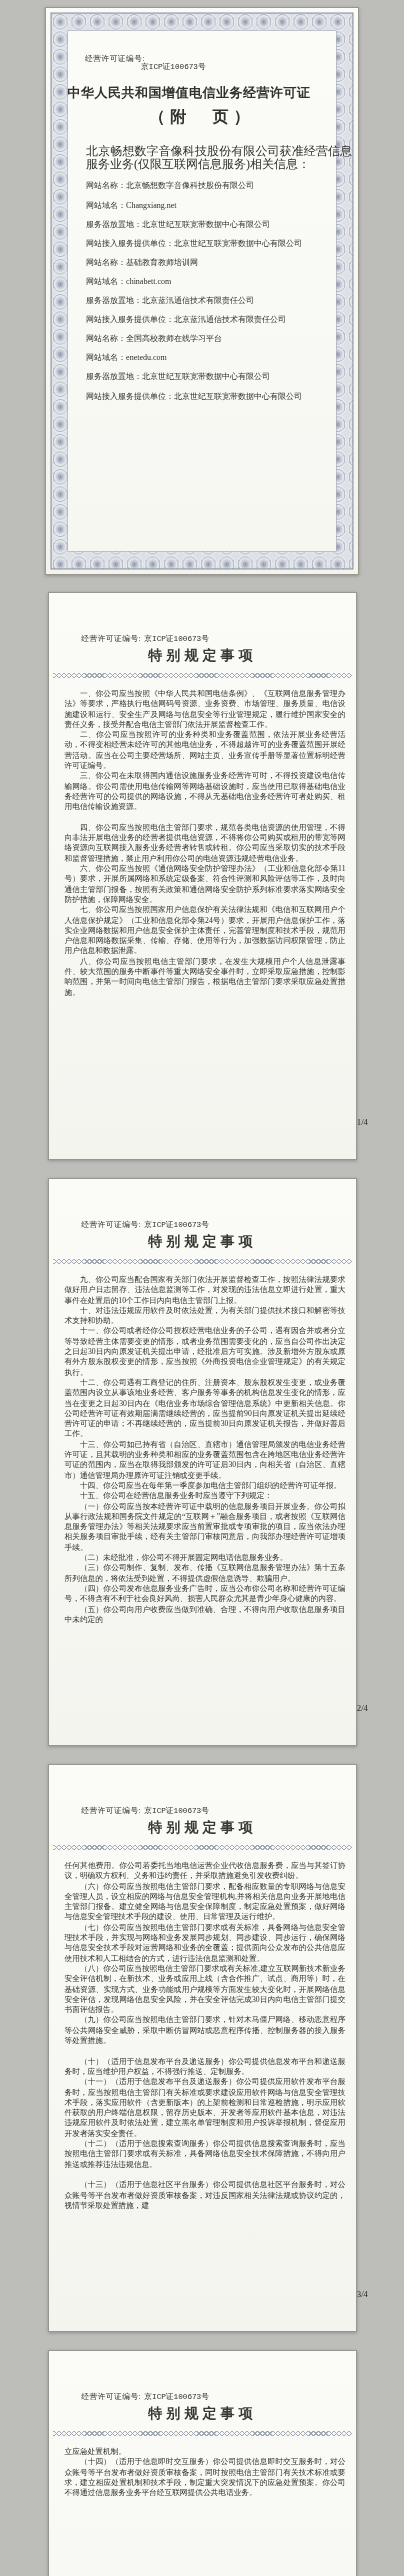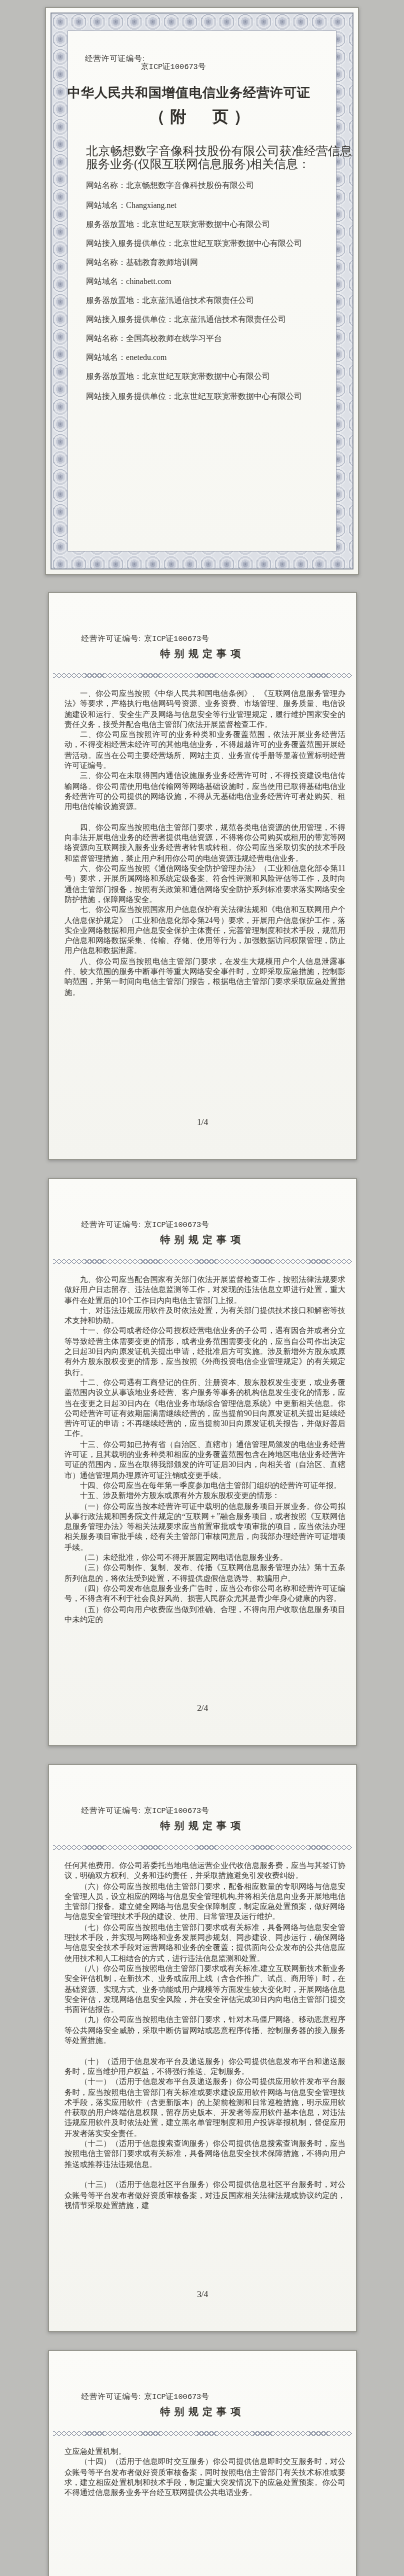--- a/index.html
+++ b/index.html
@@ -50,40 +50,41 @@
   .p1-intro{font-size:12px;line-height:13px;text-align:justify;margin:0 0 9.3px 0;}
   .entry{font-size:8px;line-height:12.4px;margin-bottom:6.7px;text-align:justify;}
   .entry-label,.entry-value{color:#2f2d29;}
 
   
   .spage{left:48px;width:309px;}
   .sp-lic{position:absolute;left:9.3px;top:41px;font-size:7.7px;color:#2e2c29;letter-spacing:0.5px;padding-left:23px;}
   .sp-licnum{font-family:"Liberation Mono","DejaVu Sans Mono",monospace;letter-spacing:0;margin-left:3.1px;}
   .sp-title{
     position:absolute;left:0;top:54px;width:100%;
-    text-align:center;font-size:10px;font-weight:bold;color:#3a3833;letter-spacing:4.1px;
+    text-align:center;font-size:14px;font-weight:bold;color:#3a3833;letter-spacing:4.1px;
   }
   .zigzag{
     position:absolute;left:3.6px;right:3.6px;top:80px;height:5.2px;
     background-image:
       repeating-linear-gradient(135deg,rgba(125,133,152,.85) 0 1px,rgba(0,0,0,0) 1px 3.6px),
       repeating-linear-gradient(45deg,rgba(125,133,152,.85) 0 1px,rgba(0,0,0,0) 1px 3.6px);
     opacity:.8;
   }
   .sp-body{
     position:absolute;left:15.5px;top:96px;width:281px;
     font-size:7.7px;line-height:10.3px;color:#2f2d29;text-align:justify;
   }
   .sp-body p{margin:0;text-indent:2em;}
   .sp-body p.no-indent{text-indent:0;}
   .sp-body p.gap-before{margin-top:10.3px;}
   .page-num{
     position:absolute;left:0;bottom:32px;width:100%;
-    text-align:center;font-size:8.8px;color:#2e2c29;
+    text-align:right;font-size:8.8px;color:#2e2c29;
     font-family:"Liberation Serif","DejaVu Serif",serif;
+    padding-left:12px;
   }
 </style>
 </head>
 <body>
 
 <div class="canvas">
 
   <section class="page page1">
     <div class="ornate-frame"></div>
     <div class="page1-content">
@@ -137,21 +138,21 @@
     </div>
     <div class="sp-title">特别规定事项</div>
     <div class="zigzag"></div>
     <div class="sp-body">
         <p>九、你公司应当配合国家有关部门依法开展监督检查工作，按照法律法规要求做好用户日志留存、违法信息监测等工作，对发现的违法信息立即进行处置，重大事件在处置后的10个工作日内向电信主管部门上报。</p>
         <p>十、对违法违规应用软件及时依法处置，为有关部门提供技术接口和解密等技术支持和协助。</p>
         <p>十一、你公司或者经你公司授权经营电信业务的子公司，遇有因合并或者分立等导致经营主体需要变更的情形，或者业务范围需要变化的，应当自公司作出决定之日起30日内向原发证机关提出申请，经批准后方可实施。涉及新增外方股东或原有外方股东股权变更的情形，应当按照《外商投资电信企业管理规定》的有关规定执行。</p>
         <p>十二、你公司遇有工商登记的住所、注册资本、股东股权发生变更，或业务覆盖范围内设立从事该地业务经营、客户服务等事务的机构信息发生变化的情形，应当在变更之日起30日内在《电信业务市场综合管理信息系统》中更新相关信息。你公司经营许可证有效期届满需继续经营的，应当提前90日向原发证机关提出延续经营许可证的申请；不再继续经营的，应当提前30日向原发证机关报告，并做好善后工作。</p>
         <p>十三、你公司如已持有省（自治区、直辖市）通信管理局颁发的电信业务经营许可证，且其载明的业务种类和相应的业务覆盖范围包含在跨地区电信业务经营许可证的范围内，应当在取得我部颁发的许可证后30日内，向相关省（自治区、直辖市）通信管理局办理原许可证注销或变更手续。</p>
         <p>十四、你公司应当在每年第一季度参加电信主管部门组织的经营许可证年报。</p>
-        <p>十五、涉及新增外方股东或原有外方股东股权变更的情形：</p>
+        <p>十五、你公司在经营信息服务业务时应当遵守下列规定：</p>
         <p>（一）你公司应当按本经营许可证中载明的信息服务项目开展业务。你公司拟从事行政法规和国务院文件规定的“互联网＋”融合服务项目，或者按照《互联网信息服务管理办法》等相关法规要求应当前置审批或专项审批的项目，应当依法办理相关服务项目审批手续，经有关主管部门审核同意后，向我部办理经营许可证增项手续。</p>
         <p>（二）未经批准，你公司不得开展固定网电话信息服务业务。</p>
         <p>（三）你公司制作、复制、发布、传播《互联网信息服务管理办法》第十五条所列信息的，将依法受到处置，不得提供虚假信息诱导、欺骗用户。</p>
         <p>（四）你公司发布信息服务业务广告时，应当公布你公司名称和经营许可证编号，不得含有不利于社会良好风尚、损害人民群众尤其是青少年身心健康的内容。</p>
         <p>（五）你公司向用户收费应当做到准确、合理，不得向用户收取信息服务项目中未约定的</p>
       </div>
     <div class="page-num">2/4</div>
   </section>
 
   <section class="page spage" style="top:1764px;height:568px;">

